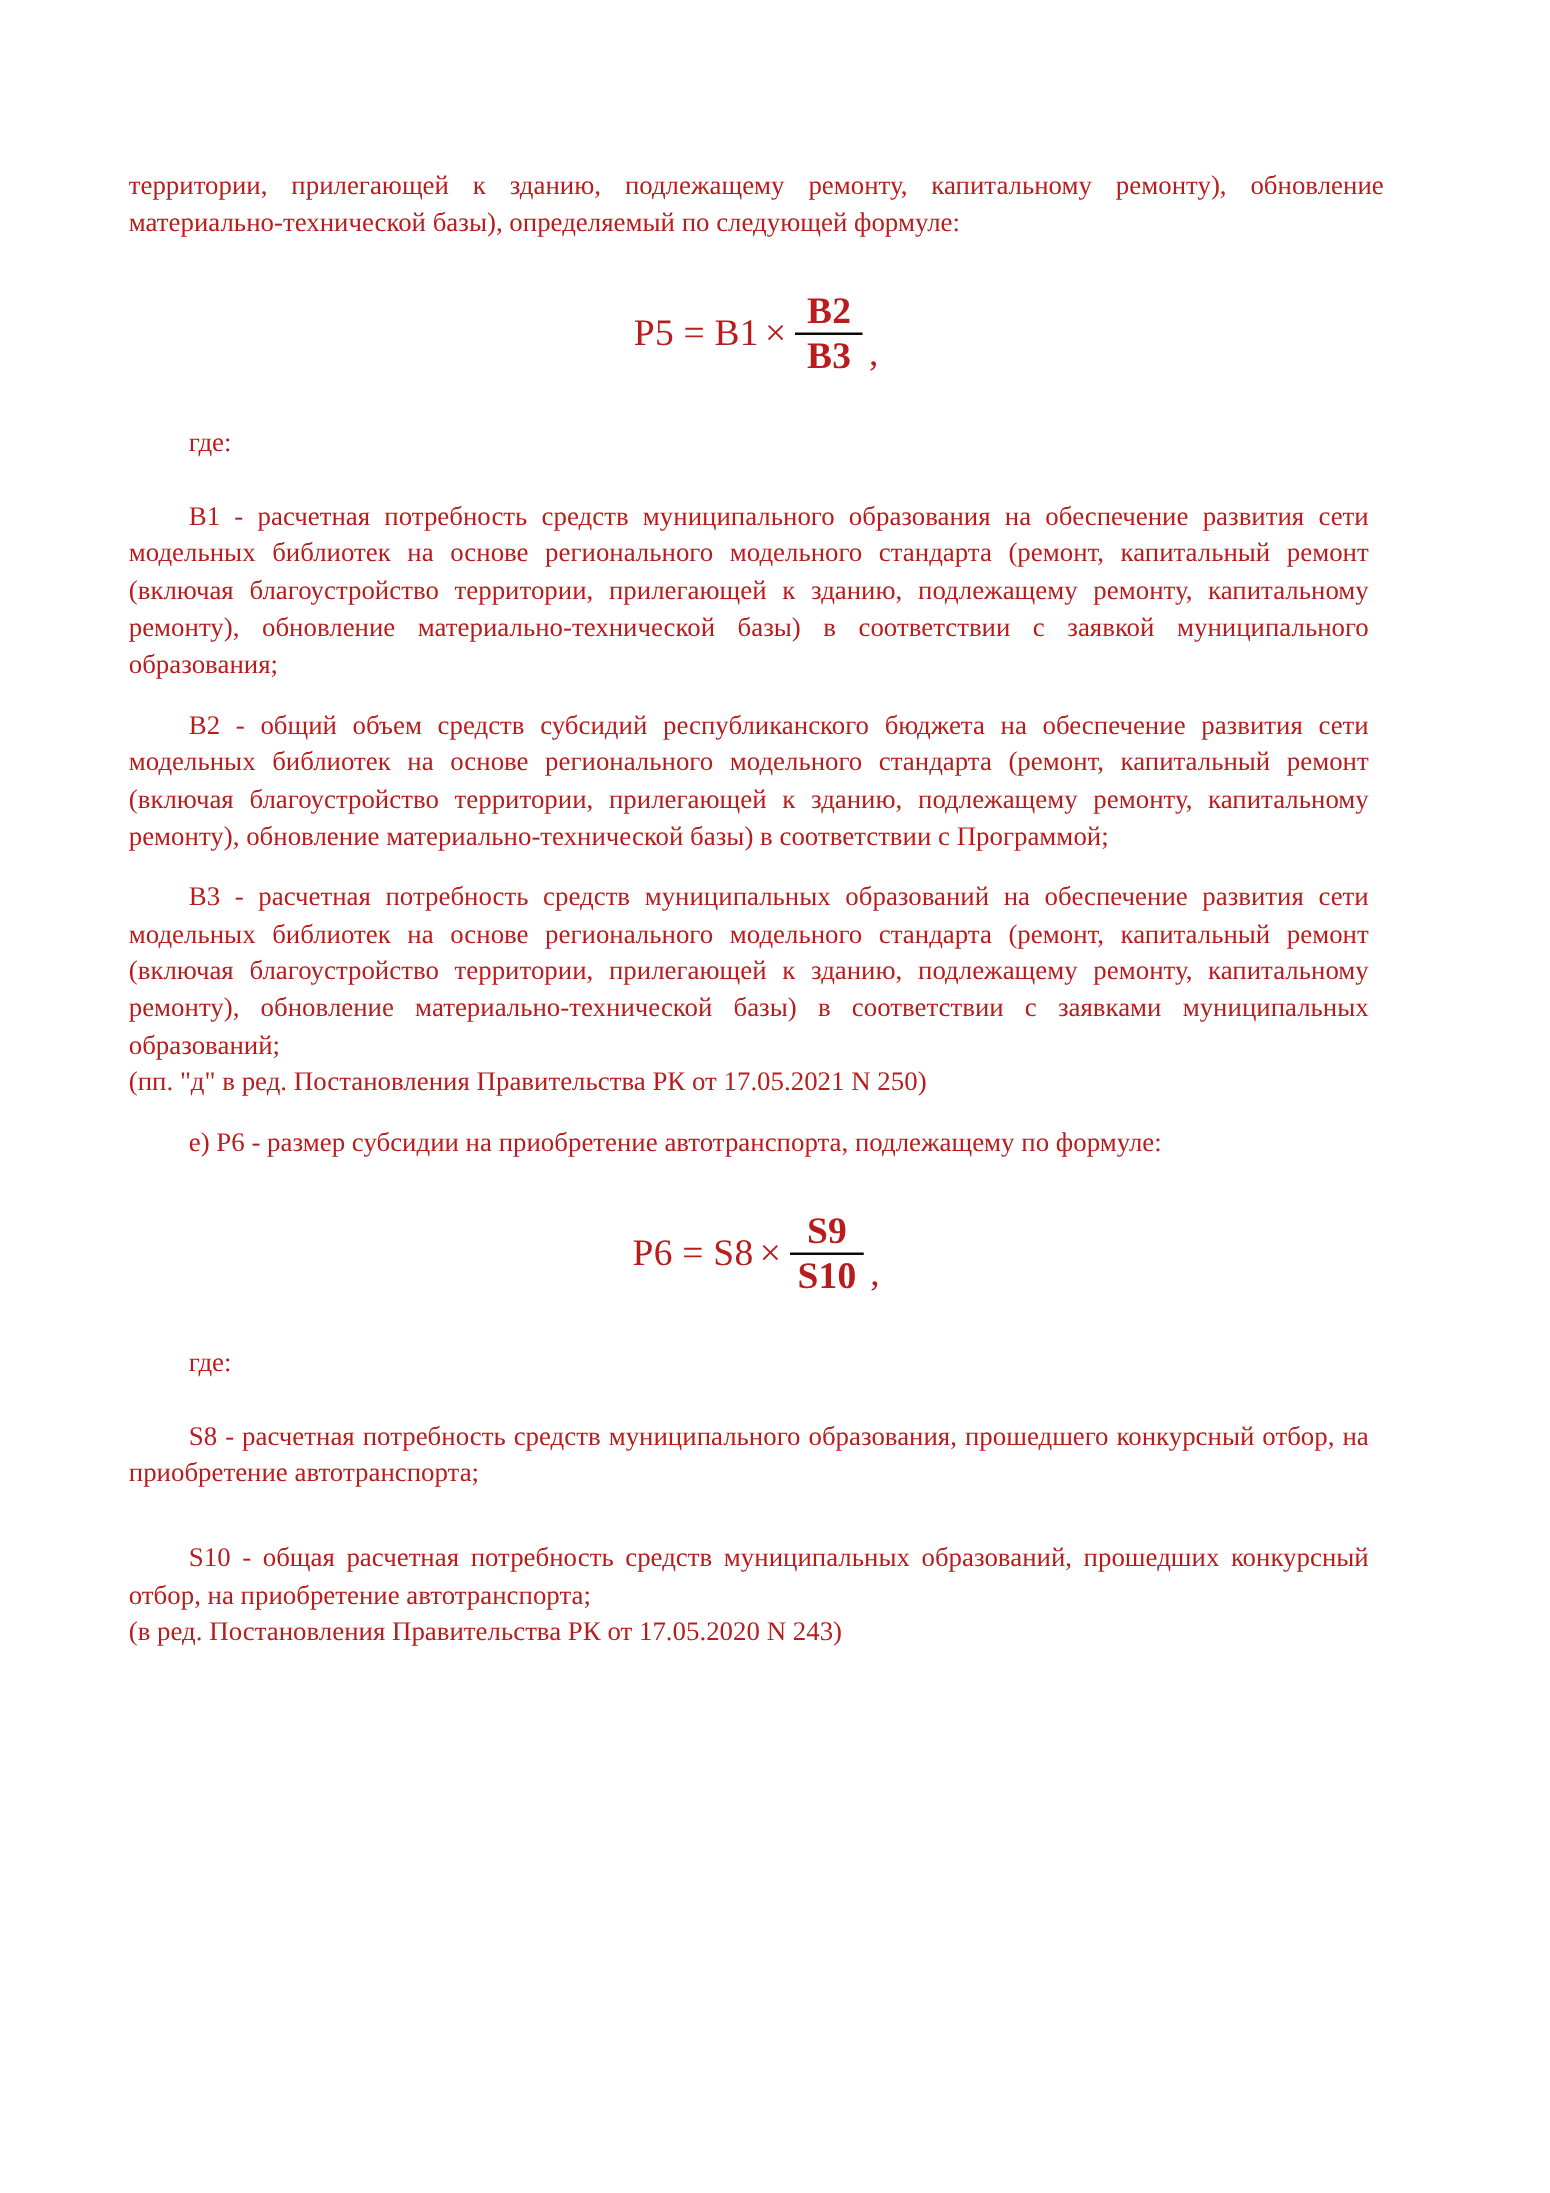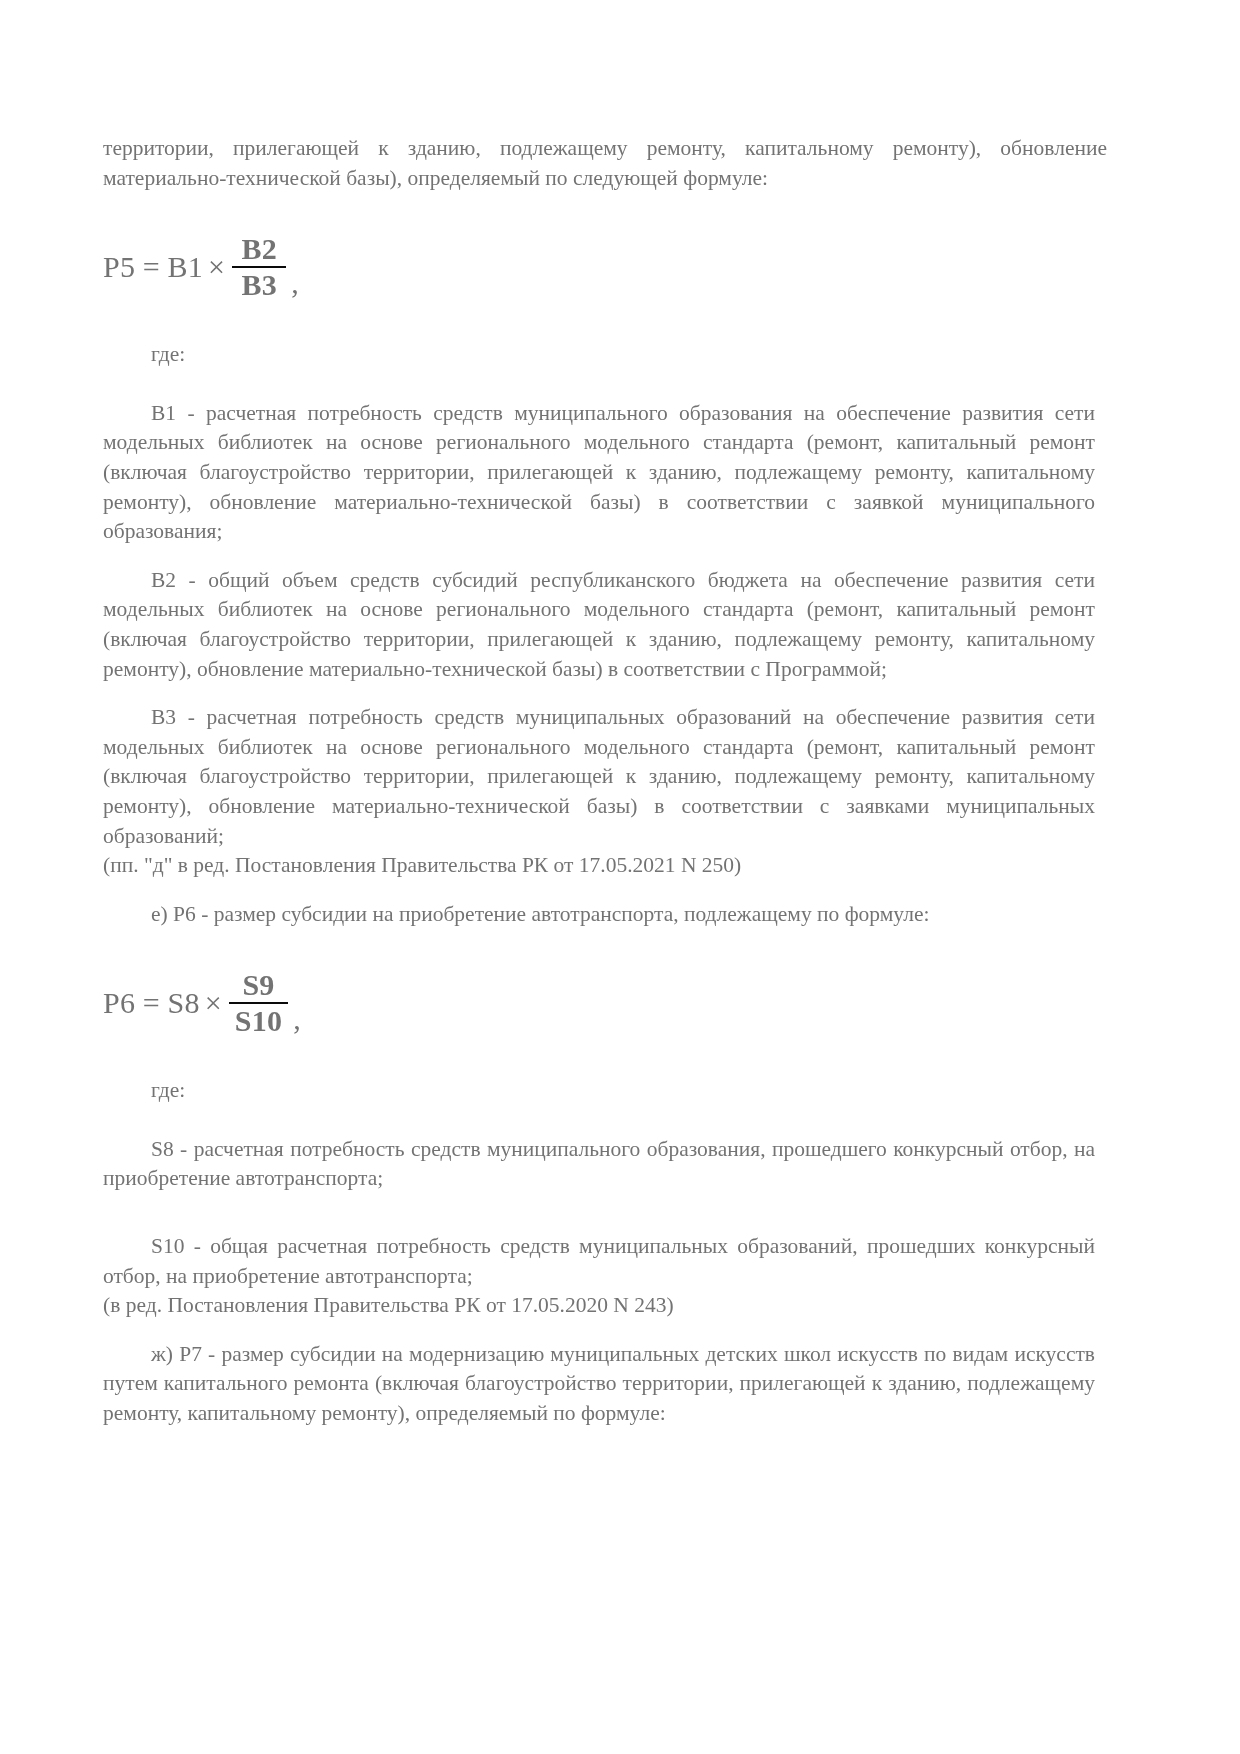--- a/index.html
+++ b/index.html
@@ -9,21 +9,21 @@
   }
   .page {
     position: relative;
     width: 1240px;
     height: 1754px;
     background: #ffffff;
     margin: 0 auto;
     box-sizing: border-box;
     padding: 134px 133px 0 103px;
     font-family: "Liberation Serif", "DejaVu Serif", serif;
-    color: #737373;
+    color: #b91c1c;
   }
   .doc-body {
     font-size: 21.5px;
     line-height: 29.6px;
     text-align: justify;
     text-justify: inter-word;
   }
   p.para {
     margin: 0 12px 0 0;
     text-indent: 48px;
@@ -38,21 +38,21 @@
     margin: 0;
     text-indent: 0;
     text-align: left;
   }
   .gap-sm { height: 19px; }
   .gap-md { height: 29px; }
   .gap-lg { height: 40px; }
 
   
   .formula-block {
-    text-align: left;
+    text-align: center;
     margin: 0;
     padding: 0;
   }
   .formula {
     display: inline-flex;
     align-items: center;
     justify-content: center;
     font-size: 30px;
     font-family: "Liberation Serif", "DejaVu Serif", serif;
     line-height: 1;
@@ -165,16 +165,15 @@
 
 
     <div class="gap-sm"></div>
 
     <p class="para">S10 - общая расчетная потребность средств муниципальных образований, прошедших конкурсный отбор, на приобретение автотранспорта;</p>
 
     <p class="flush">(в ред. Постановления Правительства РК от 17.05.2020 N 243)</p>
 
     <div class="gap-sm"></div>
 
-    <p class="para">ж) P7 - размер субсидии на модернизацию муниципальных детских школ искусств по видам искусств путем капитального ремонта (включая благоустройство территории, прилегающей к зданию, подлежащему ремонту, капитальному ремонту), определяемый по формуле:</p>
 
   </div>
 </div>
 
 </body></html>

